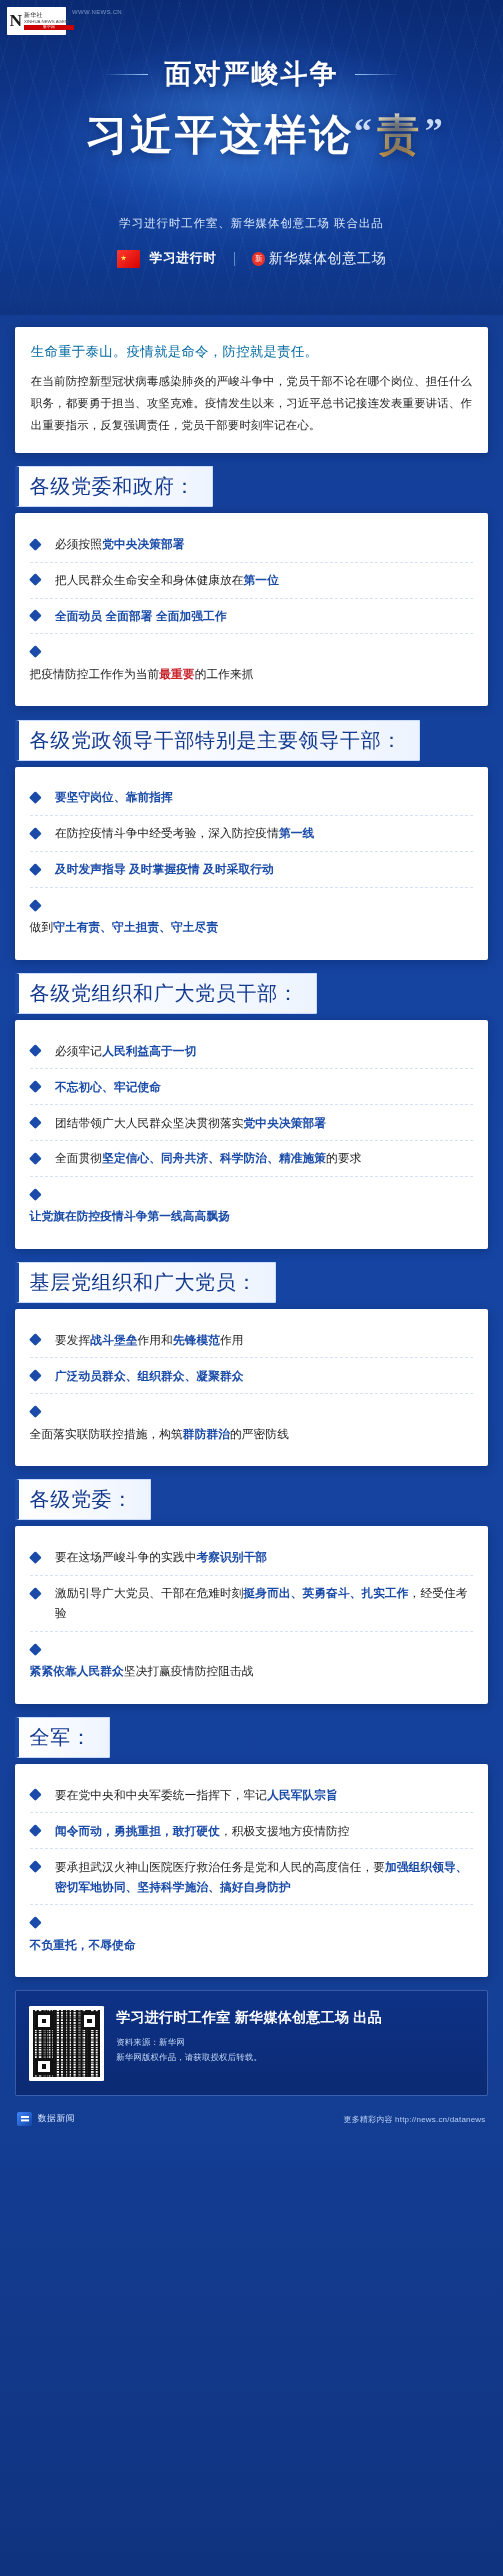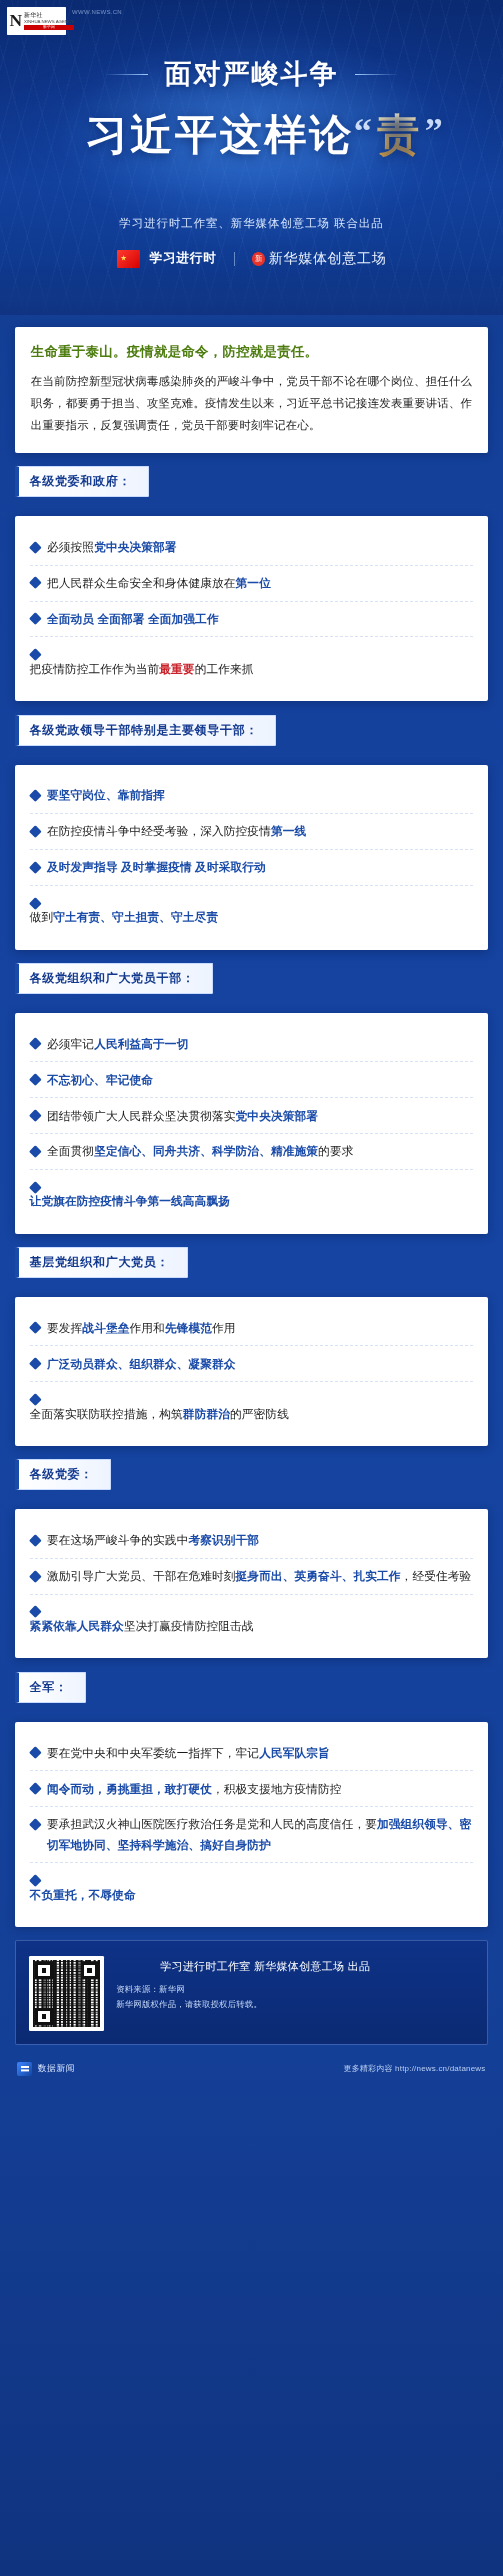--- a/index.html
+++ b/index.html
@@ -176,52 +176,53 @@
     background: #ffffff;
     border-radius: 2px;
     padding: 13.4px 14.8px 14.8px 14.8px;
     margin-bottom: 13.4px;
     box-shadow: 0 2px 8px rgba(5,25,70,0.35);
     position: relative;
   }
   .card.intro { padding: 14.8px 16px 16px 16px; }
 
   .intro-head {
-    font-size: 13.4px; font-weight: bold; color: #4d7c0f;
+    font-size: 13.4px; font-weight: normal; color: #0369a1;
     letter-spacing: 0.3px; margin-bottom: 9.4px; line-height: 1.5;
   }
   .intro-body {
     font-size: 11.4px; color: #1d1d1d; line-height: 1.92;
     text-align: justify; letter-spacing: 0.2px;
   }
 
   
   .sec-head {
     display: inline-block;
     background: linear-gradient(90deg, #ffffff 0%, #eef4ff 100%);
     border: 0.7px solid #c9dcff;
     border-left: 4px solid #1a4ba8;
     padding: 6px 17.4px 6px 10.7px;
-    margin: 0 0 19px 0;
-    font-size: 12px; font-weight: bold; color: #13398f;
+    margin: 0 0 6px 0;
+    font-size: 20px; font-weight: normal; color: #13398f;
     letter-spacing: 0.7px;
     position: relative;
     border-radius: 1.3px;
   }
   .sec-wrap { margin-bottom: 5.4px; }
 
   .card .item {
     display: flex;
     align-items: flex-start;
     padding: 7.4px 1.3px 7.4px 0;
     border-bottom: 0.7px dashed #d7e2f5;
     font-size: 11.7px;
     line-height: 1.72;
     color: #1b1b1b;
     letter-spacing: 0.1px;
+    gap: 8px;
   }
   .card .item:last-child { border-bottom: none; flex-direction: column; }
   .bullet {
     flex: 0 0 auto;
     width: 8.7px; height: 8.7px;
     margin: 5.4px 7.4px 0 1.3px;
     background: #1a4ba8;
     transform: rotate(45deg);
     border-radius: 1.3px;
   }
@@ -264,23 +265,22 @@
   }
   .qr-eye::after {
     content:""; position:absolute; left:3.4px; top:3.4px; right:3.4px; bottom:3.4px; background:#111;
   }
   .qr-eye.tl { left: 2px; top: 2px; }
   .qr-eye.tr { right: 2px; top: 2px; }
   .qr-eye.bl { left: 2px; bottom: 2px; }
 
   .foot-txt { flex: 1 1 auto; padding-top: 2.7px; }
   .foot-l1 {
-    color: #ffffff; font-size: 11px; font-weight: normal; letter-spacing: 0.3px;
+    color: #ffffff; font-size: 14px; font-weight: bold; letter-spacing: 0.3px;
     margin-bottom: 8px;
-    margin-left: 44px;
   }
   .foot-line {
     color: #c3d7f7; font-size: 8.4px; line-height: 1.85; letter-spacing: 0.2px;
   }
   .footer-bottom {
     margin: 9.4px 14.8px 0 14.8px;
     display: flex; align-items: center; justify-content: space-between;
     padding: 6.7px 2.7px 17.4px 2.7px;
   }
   .fb-left { display: flex; align-items: center; gap: 5.4px; }

